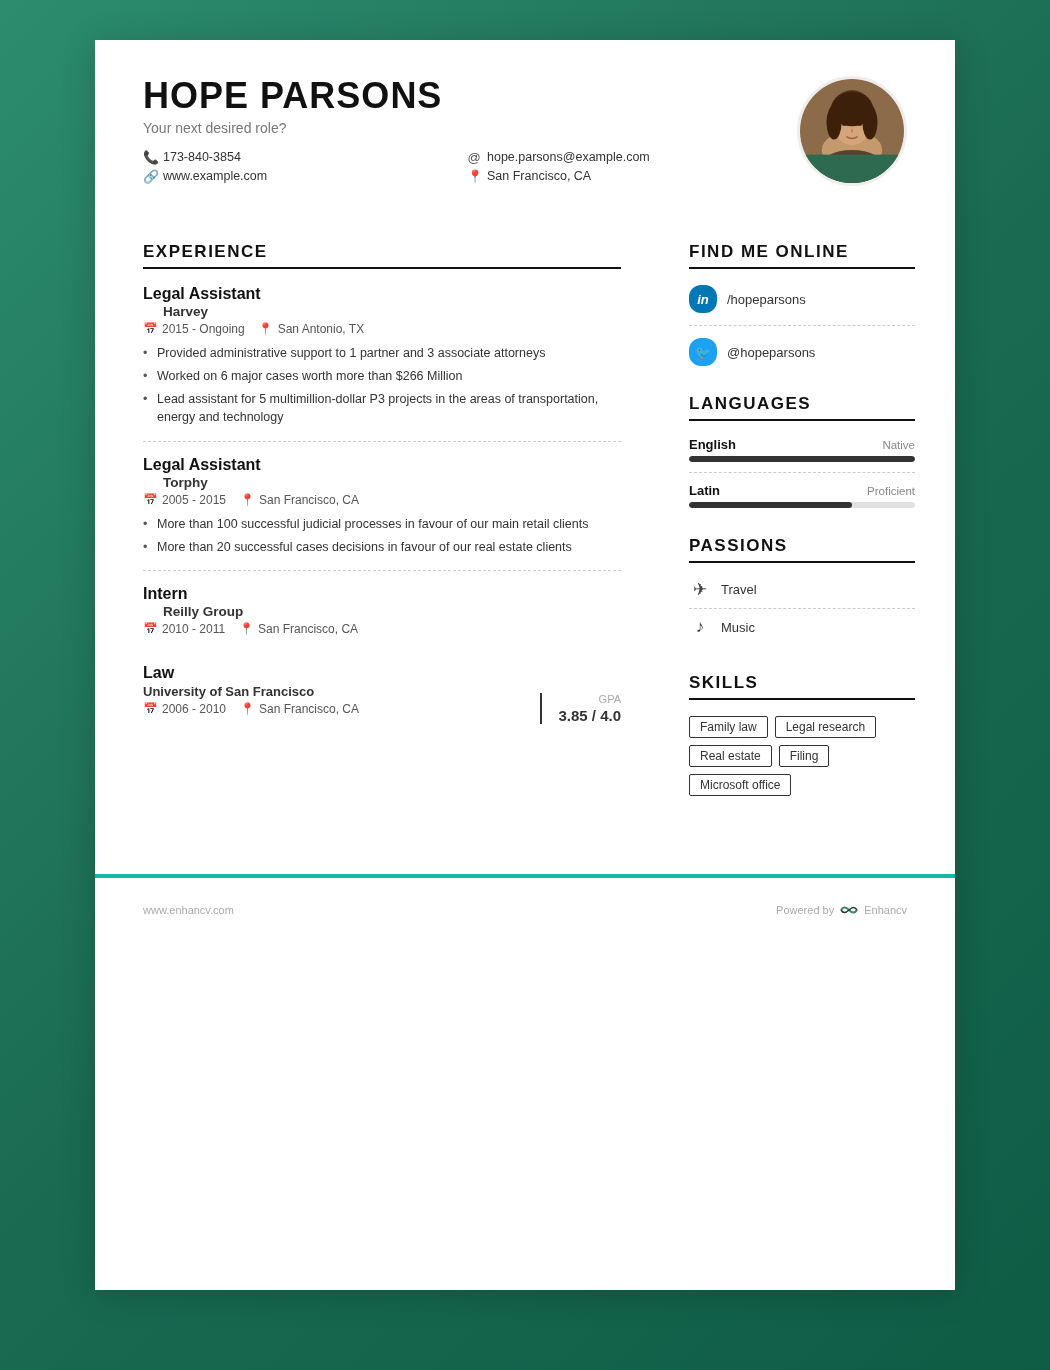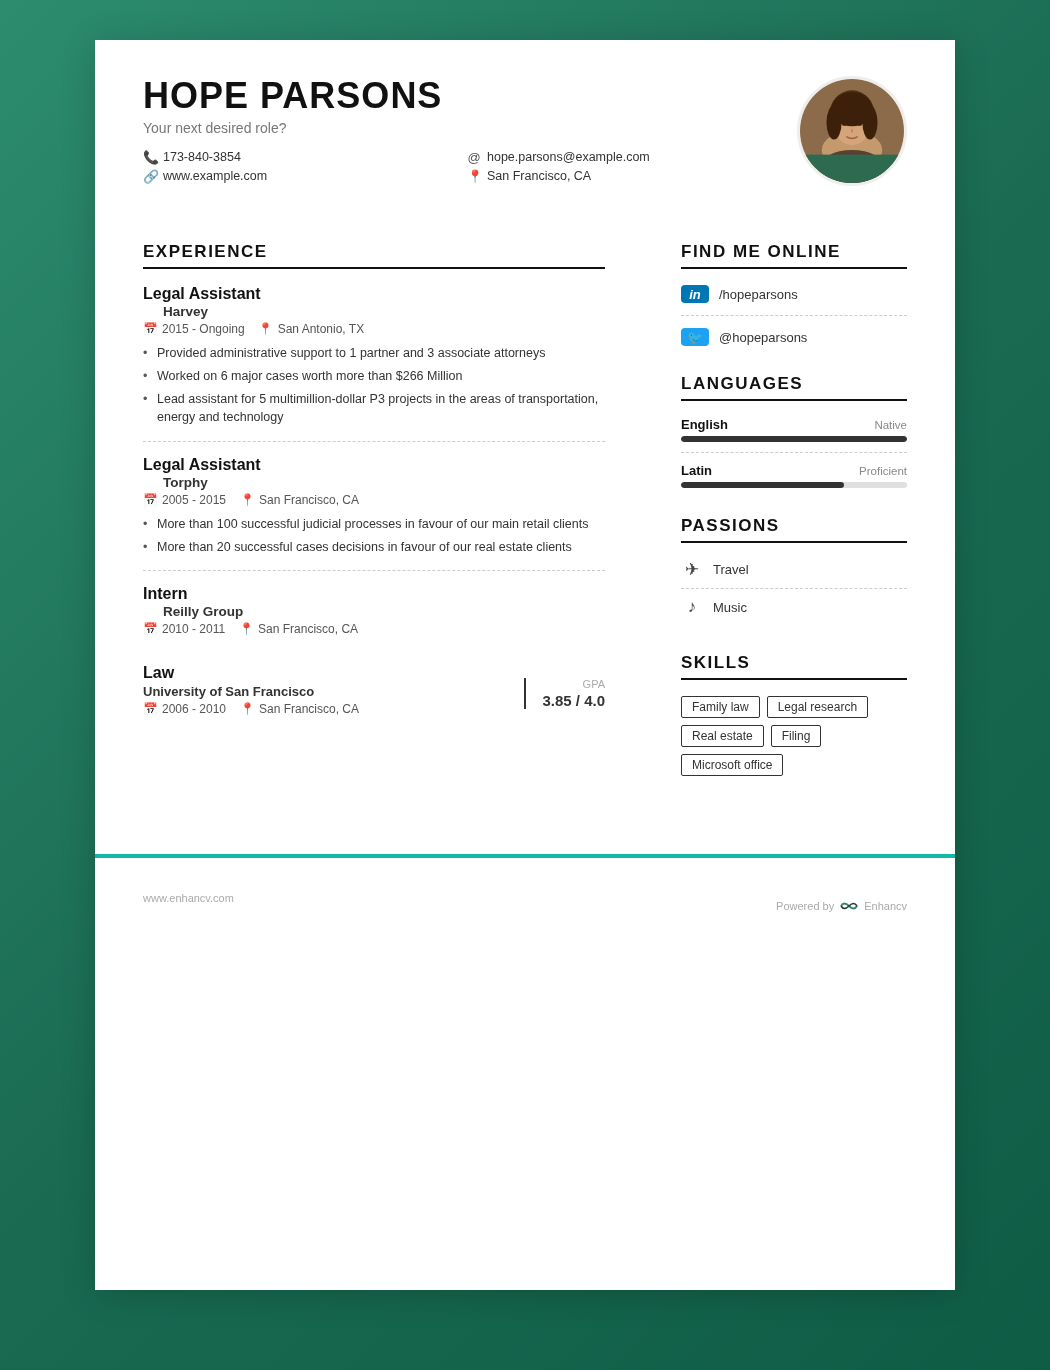--- a/index.html
+++ b/index.html
@@ -71,22 +71,22 @@
       display: flex;
       align-items: center;
       justify-content: center;
     }
     .header-photo svg {
       width: 100%;
       height: 100%;
     }
     .main-content {
       display: flex;
-      gap: 12px;
-      padding: 0 12px 30px 0;
+      gap: 4px;
+      padding: 0 4px 30px 0;
     }
     .left-col {
       flex: 1;
       padding: 28px 36px 20px 48px;
       border-right: none;
     }
     .right-col {
       width: 290px;
       padding: 28px 36px 20px 28px;
       flex-shrink: 0;
@@ -148,21 +148,21 @@
       left: 0;
       color: #555;
     }
     .job-divider {
       border: none;
       border-top: 1px dashed #ccc;
       margin: 14px 0;
     }
     .edu-row {
       display: flex;
-      align-items: center;
+      align-items: flex-end;
       justify-content: space-between;
     }
     .edu-left { flex: 1; }
     .edu-right {
       text-align: right;
       border-left: 2px solid #333;
       padding-left: 16px;
       margin-left: 16px;
       min-width: 80px;
     }
@@ -190,22 +190,22 @@
     }
     
     .online-item {
       display: flex;
       align-items: center;
       gap: 10px;
       margin-bottom: 12px;
     }
     .online-icon {
       width: 28px;
-      height: 18px;
-      border-radius: 4px;
+      height: 28px;
+      border-radius: 12px;
       display: flex;
       align-items: center;
       justify-content: center;
       font-weight: 900;
       font-size: 15px;
       color: #fff;
       flex-shrink: 0;
     }
     .online-icon.linkedin { background: #0077b5; font-style: italic; font-size: 13px; }
     .online-icon.twitter { background: #1da1f2; }
@@ -292,21 +292,20 @@
       align-items: center;
       padding: 25px 48px;
       border-top: 4px solid #14b8a6;
       font-size: 11px;
       color: #aaa;
     }
     .footer-brand {
       display: flex;
       align-items: center;
       gap: 5px;
-      margin-top: 16px;
     }
   </style>
 </head>
 <body>
 
 <div class="resume-page">
 
   <div class="header-section">
     <div class="header-left">
       <div class="header-name">HOPE PARSONS</div>

